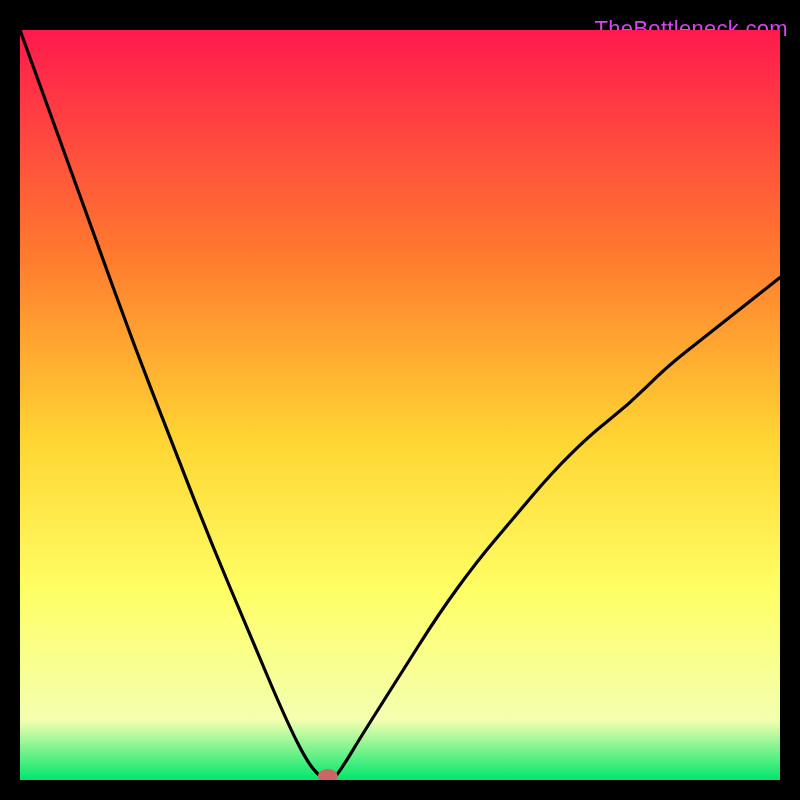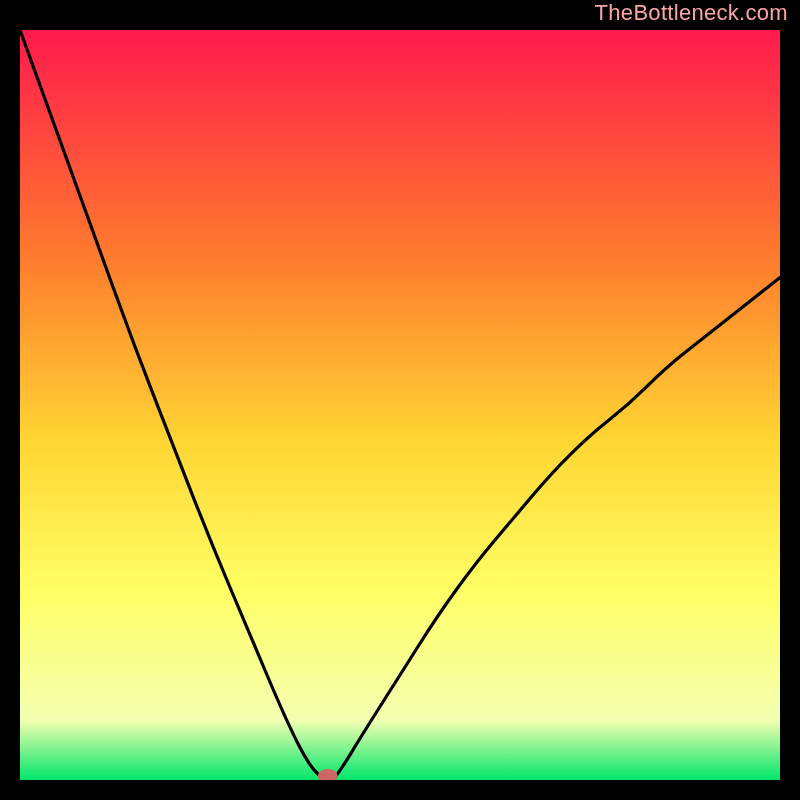--- a/index.html
+++ b/index.html
@@ -12,23 +12,23 @@
     font-family: Arial, Helvetica, sans-serif;
   }
   .frame {
     position: relative;
     width: 800px;
     height: 800px;
     background: #000;
   }
   .watermark {
     position: absolute;
-    top: 0;
+    top: 16px;
     right: 12px;
-    color: #fca5a5;
+    color: #d946ef;
     font-size: 22px;
     font-weight: 500;
     letter-spacing: 0.3px;
     user-select: none;
   }
   .plot {
     position: absolute;
     left: 20px;
     top: 30px;
     width: 760px;

